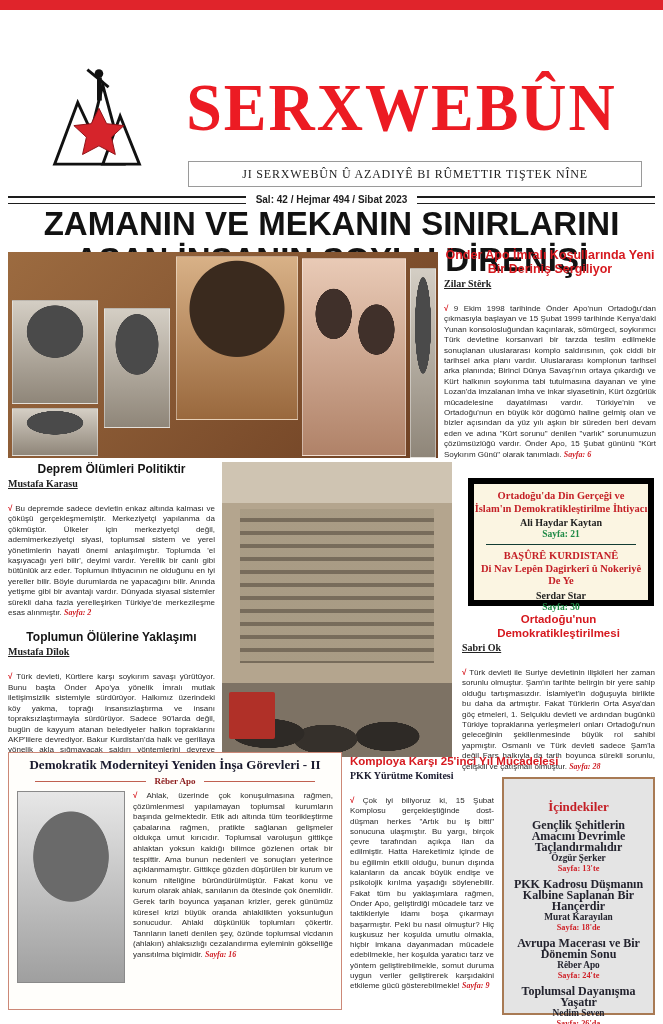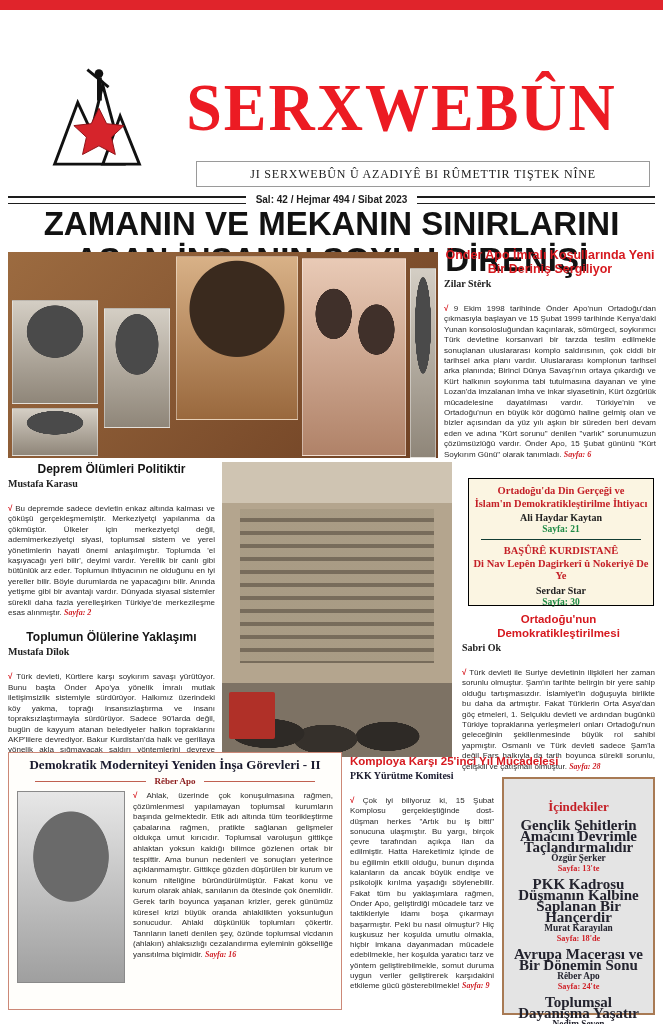--- a/index.html
+++ b/index.html
@@ -6,21 +6,21 @@
   .page{position:relative;width:663px;height:1024px;margin:0 auto;background:#fff;overflow:hidden;
         font-family:"Liberation Sans",sans-serif;color:#222;}
   .abs{position:absolute;}
 
   
   .topbar{left:0;top:2;width:663px;height:10px;background:#e0242b;}
   .logo{left:48;top:62px;left:48px;width:98px;height:106px;}
   .mast-title{left:148px;top:58px;width:507px;height:100px;display:flex;align-items:center;justify-content:center;
       font-family:"Liberation Serif",serif;font-weight:bold;font-size:64px;letter-spacing:2px;color:#ec1b23;
       transform:scaleY(1.05);}
-  .sub-box{left:196px;top:161px;width:452px;height:24px;border:1px solid #9a9a9a;display:flex;align-items:center;justify-content:center;
+  .sub-box{left:188px;top:161px;width:452px;height:24px;border:1px solid #9a9a9a;display:flex;align-items:center;justify-content:center;
       font-family:"Liberation Serif",serif;font-size:12px;letter-spacing:.8px;color:#222;background:#fff;}
   .daterule{left:8px;top:194px;width:647px;display:flex;align-items:center;}
   .dbl{flex:1;height:5px;border-top:2px solid #1d1d1d;border-bottom:1px solid #1d1d1d;}
   .datetext{margin:0 10px;font-size:10px;font-weight:bold;color:#1d1d1d;white-space:nowrap;}
 
   
   .headline{left:0;top:206px;width:663px;text-align:center;font-weight:bold;color:#121212;
       font-size:33px;line-height:36px;letter-spacing:0px;}
 
   
@@ -39,30 +39,30 @@
         linear-gradient(#cfc4b2 0 14%,#b4a58e 14% 75%,#7d7264 75% 100%);}
   .slabs{position:absolute;left:8%;top:16%;width:84%;height:52%;
       background:repeating-linear-gradient(#a79a83 0 9px,#6d6252 9px 13px);opacity:.85;}
   .digger{position:absolute;left:3%;bottom:6%;width:20%;height:16%;background:#b03028;border-radius:2px;}
   .portrait{width:106px;height:190px;border:1px solid #8a8a8a;flex:0 0 auto;margin-right:8px;
       background:radial-gradient(ellipse 36% 24% at 50% 34%,#6a6a6a 0 98%,transparent 100%),linear-gradient(#e7e7e7,#9f9f9f);}
 
   
   .a-title{color:#d6191f;font-weight:bold;font-size:12.5px;line-height:14px;text-align:center;}
   .sec-title{color:#141414;font-weight:bold;font-size:12px;text-align:center;}
-  .author{font-family:"Liberation Serif",serif;font-weight:bold;font-size:10px;color:#222;margin-top:2px;}
+  .author{font-family:"Liberation Serif",serif;font-weight:bold;font-size:10px;color:#222;margin-top:2px;text-decoration:underline;}
   .body{margin-top:15px;font-size:8px;line-height:10.4px;text-align:justify;color:#2a2a2a;}
   .check{color:#d6191f;font-weight:bold;}
   .pg{color:#cf1f26;font-family:"Liberation Serif",serif;font-style:italic;font-weight:bold;font-size:8px;}
   .imrali{left:444px;top:248px;width:212px;}
   .colL{left:8px;top:462px;width:207px;}
   .colR2{left:462px;top:612px;width:193px;}
 
   
-  .promo{left:468px;top:478px;width:186px;height:128px;border:1px solid #000000;background:#fbf5e2;
+  .promo{left:468px;top:478px;width:186px;height:128px;border:6px solid #000000;background:#fbf5e2;
       padding-top:6px;box-sizing:border-box;text-align:center;}
   .p-title{color:#c41f26;font-family:"Liberation Serif",serif;font-weight:bold;font-size:10.5px;line-height:12.5px;}
   .p-author{font-family:"Liberation Serif",serif;font-weight:bold;font-size:10px;color:#222;margin-top:2px;}
   .p-page{font-family:"Liberation Serif",serif;font-weight:bold;font-size:9.5px;color:#1e8a45;margin-top:1px;}
   .p-div{margin:5px 12px;border-top:1.5px solid #123c33;}
 
   
   .boxL{left:8px;top:752px;width:334px;height:258px;border:1px solid #cc8877;background:#fffefb;
       padding:4px 8px;box-sizing:border-box;}
   .boxL-head{font-family:"Liberation Serif",serif;font-weight:bold;font-size:13px;color:#1a1a2e;text-align:center;}
@@ -73,21 +73,21 @@
   .boxL-text{flex:1;font-size:8px;line-height:10.6px;text-align:justify;color:#2a2a2a;}
   .midHead{left:350px;top:755px;width:300px;color:#d6191f;font-weight:bold;font-size:11.5px;white-space:nowrap;}
   .midAuthor{left:350px;top:770px;width:200px;font-family:"Liberation Serif",serif;font-weight:bold;font-size:10px;color:#1a1a2e;}
   .midBody{left:350px;top:780px;width:144px;font-size:8px;line-height:10.3px;text-align:justify;color:#2a2a2a;margin-top:16px;}
 
   
   .toc{left:502px;top:777px;width:153px;height:238px;border:2px solid #a87a54;background:#e4e4e4;
       padding:20px 6px;box-sizing:border-box;text-align:center;}
   .toc-title{font-family:"Liberation Serif",serif;font-weight:bold;font-size:13px;color:#c41f26;margin-bottom:5px;}
   .toc-item{margin-bottom:6px;}
-  .toc-t{font-family:"Liberation Serif",serif;font-weight:bold;font-size:15px;line-height:11px;color:#23232e;}
+  .toc-t{font-family:"Liberation Serif",serif;font-weight:bold;font-size:12px;line-height:11px;color:#23232e;}
   .toc-a{font-family:"Liberation Serif",serif;font-weight:bold;font-size:9.3px;line-height:11px;color:#23232e;}
   .toc-p{font-family:"Liberation Serif",serif;font-weight:bold;font-size:8.3px;color:#cf1f26;}
 </style>
 </head>
 <body>
 
 <div class="page">
 
   <div class="abs topbar"></div>
 

